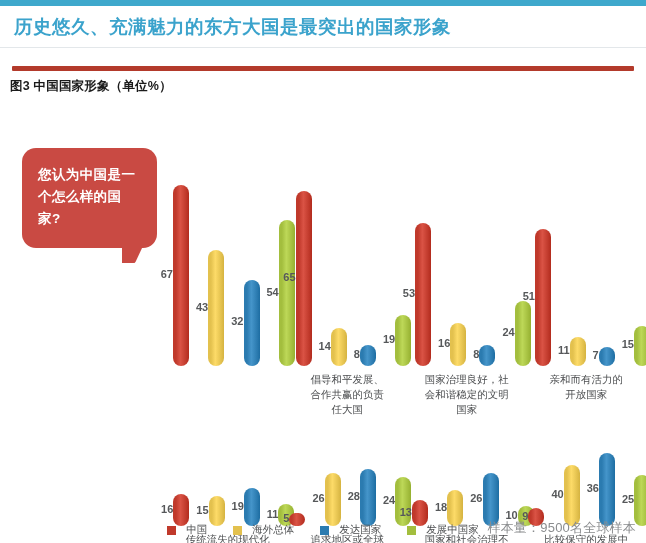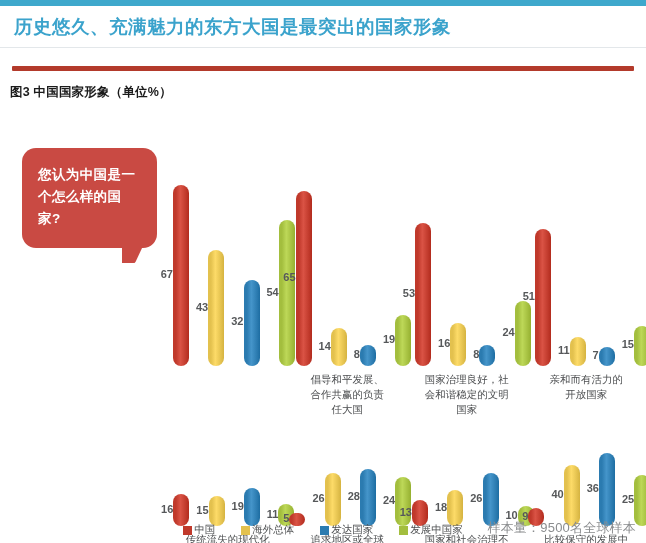--- a/index.html
+++ b/index.html
@@ -47,21 +47,21 @@
     padding: 0 0 0 0;
     height: 493px;
   }
   .red-bar {
     height: 5px;
     background: #b33a2b;
     margin: 18px 12px 0 12px;
     border-radius: 1px;
   }
   .fig-title {
-    margin: 13px 0 0 10px;
+    margin: 7px 0 0 10px;
     font-size: 12.5px;
     font-weight: bold;
     color: #1b1b1b;
     letter-spacing: .2px;
   }
 
   
   .bubble-wrap {
     position: absolute;
     left: 22px;
@@ -154,21 +154,21 @@
     left: 0;
     right: 0;
     bottom: 22px;
     display: flex;
     justify-content: center;
     gap: 26px;
   }
   .legend-item {
     display: flex;
     align-items: center;
-    gap: 2px;
+    gap: 10px;
   }
   .legend-swatch {
     width: 9px;
     height: 9px;
     display: block;
   }
   .legend-text {
     font-size: 10.5px;
     color: #4b4d4f;
   }

